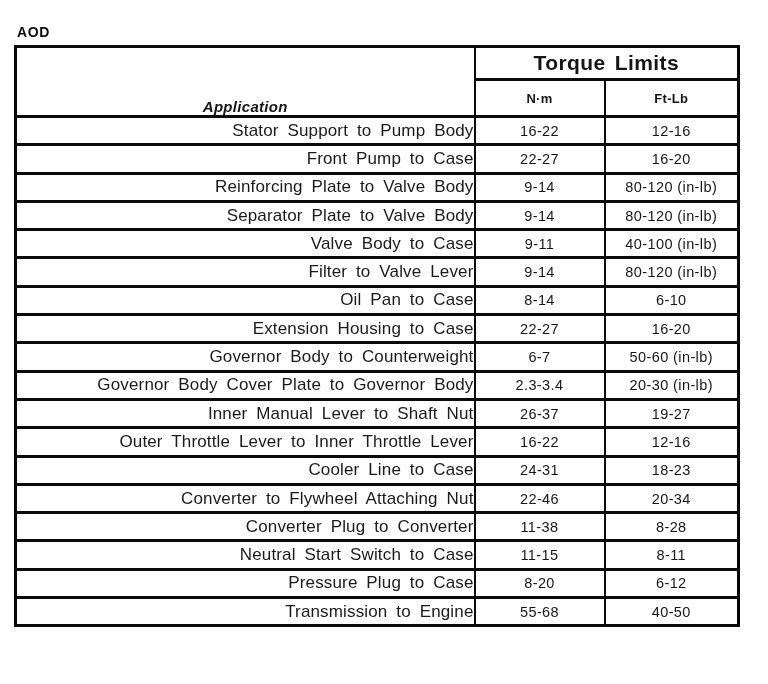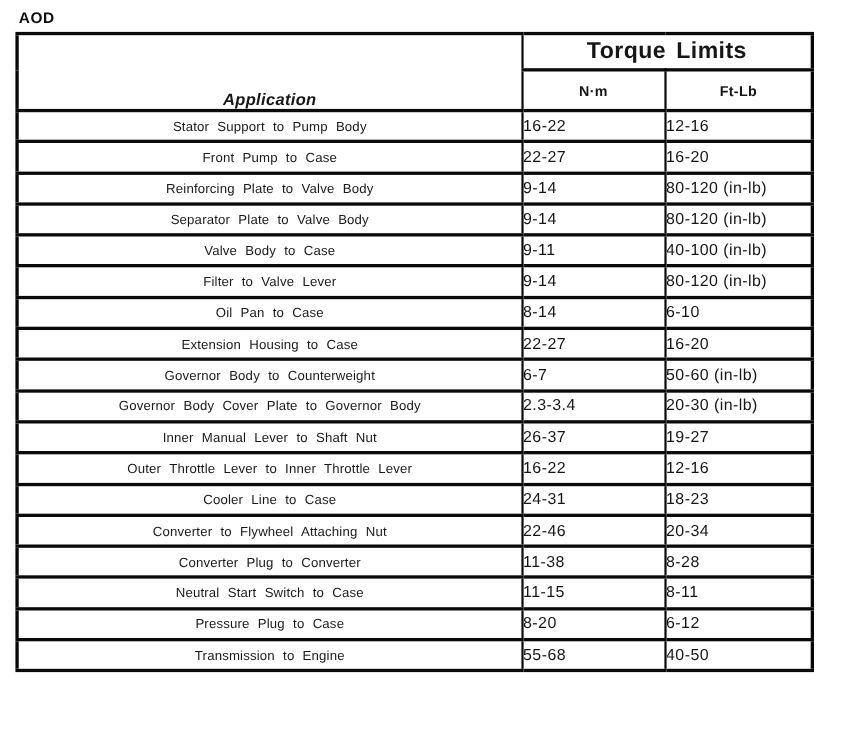--- a/index.html
+++ b/index.html
@@ -8,21 +8,21 @@
     background: #ffffff;
   }
   body {
     width: 768px;
     height: 684px;
     font-family: "Liberation Sans", sans-serif;
     color: #161616;
     -webkit-font-smoothing: none;
   }
   .page {
-    padding: 6px 0 0 14px;
+    padding: 22px 0 0 14px;
   }
   .doc-title {
     font-size: 14px;
     font-weight: bold;
     letter-spacing: 0.6px;
     margin: 2px 0 5px 3px;
     color: #0c0c0c;
   }
   table.torque-table {
     border-collapse: collapse;
@@ -71,29 +71,29 @@
     font-size: 13px;
     font-weight: bold;
     text-align: center;
     letter-spacing: 0.3px;
     border-top-width: 2px;
   }
   tbody tr {
     height: 28.3px;
   }
   td.app-cell {
-    text-align: center;
+    text-align: right;
     padding-left: 10px;
-    font-size: 12px;
+    font-size: 17px;
     word-spacing: 4px;
     letter-spacing: 0.15px;
     color: #1a1a1a;
   }
   td.num-cell {
-    text-align: left;
+    text-align: center;
     font-size: 14.5px;
     letter-spacing: 0.4px;
     color: #161616;
   }
 </style>
 </head>
 <body>
 
 <div class="page">
 

